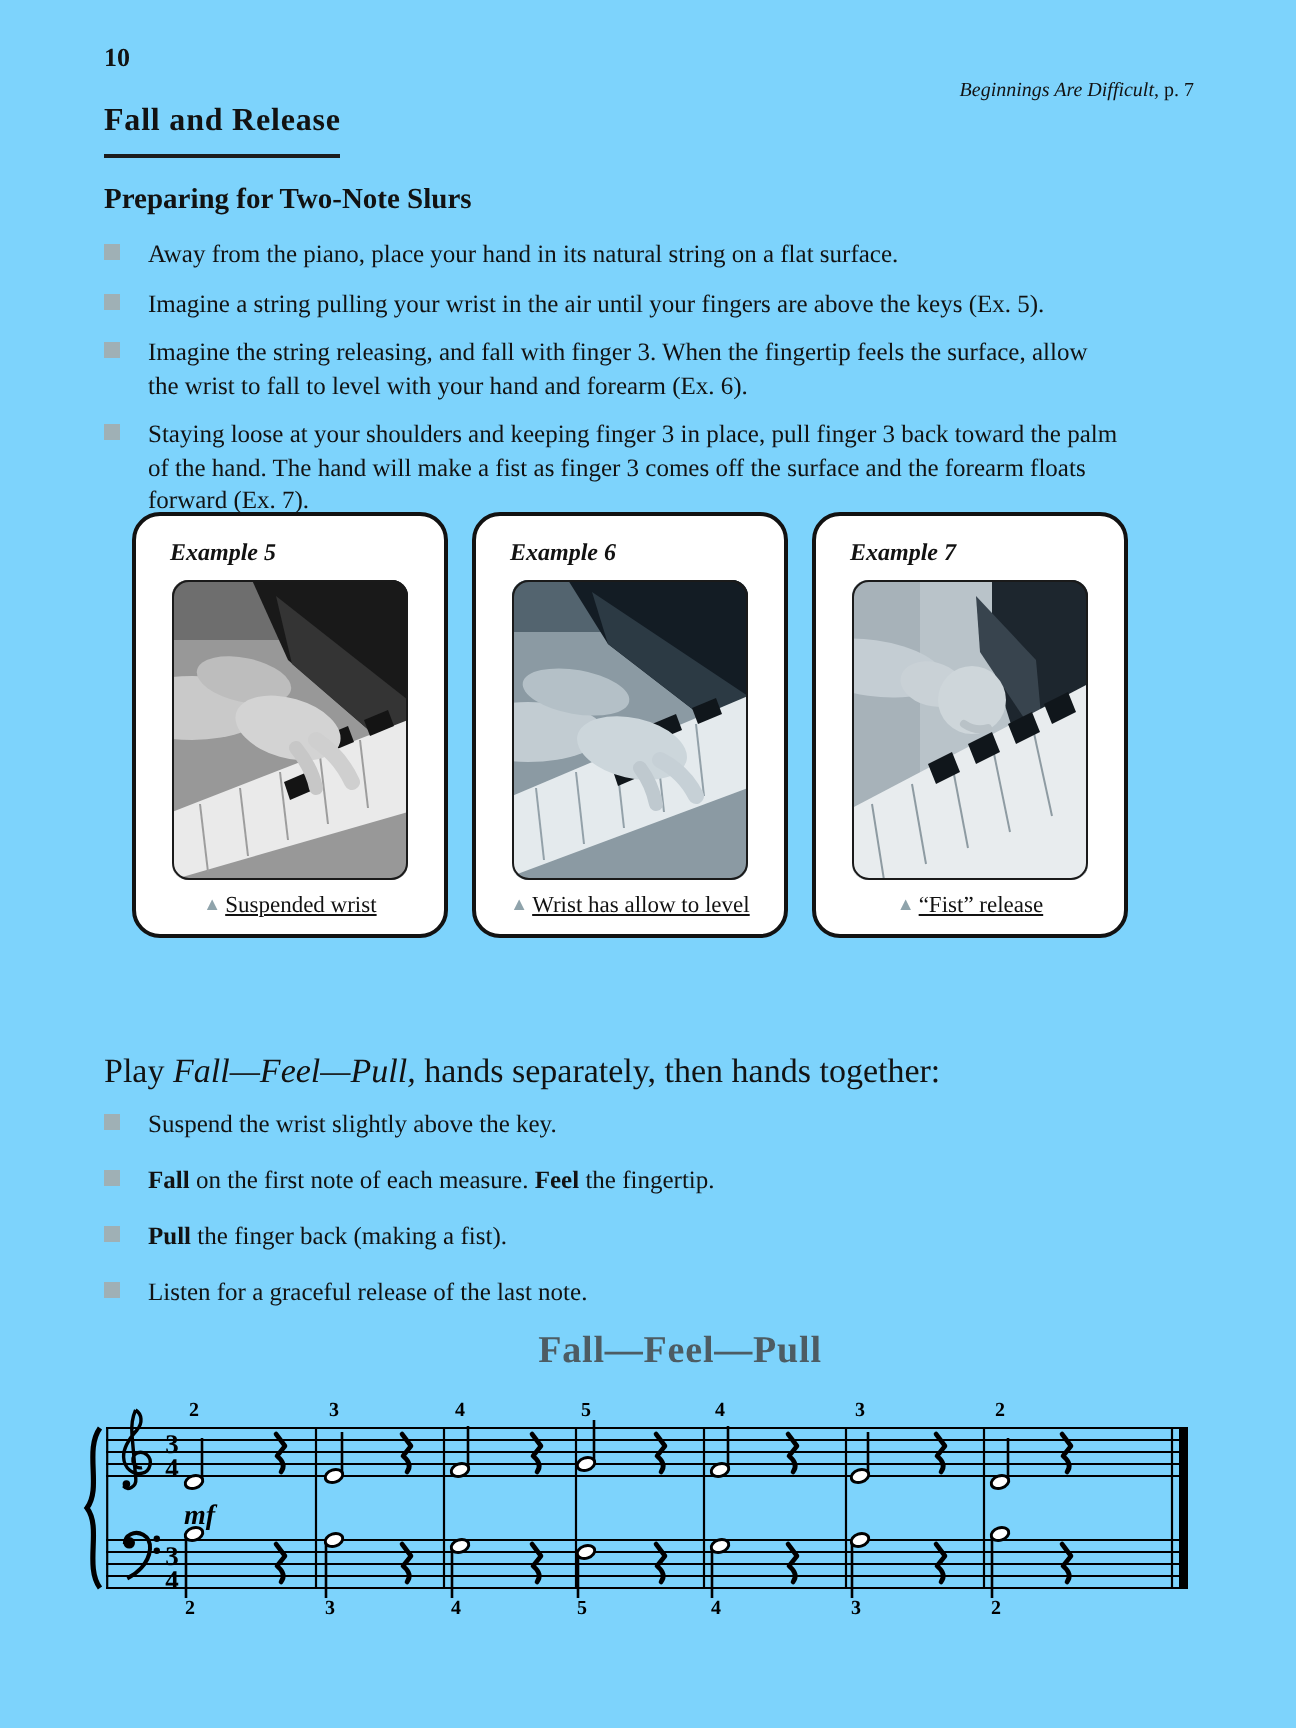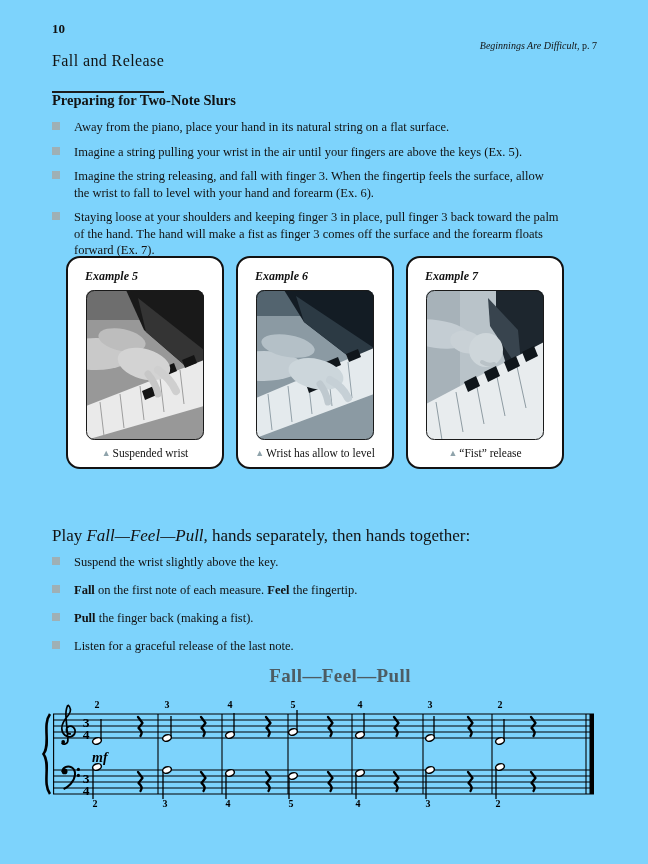--- a/index.html
+++ b/index.html
@@ -2,36 +2,36 @@
 <html style="--bullet: #9fb0b5; --tri: #8fa3ab; --title: #4d5c63;"><head>
 <meta charset="utf-8">
 <title>Document</title>
 <style>
   html,body{margin:0;padding:0;background:#e8e8e8;}
   .page{position:relative;width:648px;height:864px;background:#7dd3fc;outline:1px solid #cfcfcf;
         font-family:"Liberation Serif", serif;color:#121212;overflow:hidden;}
   .pageno{position:absolute;top:21px;left:52px;font-size:13px;font-weight:600;}
   .running-head{position:absolute;top:40px;right:51px;font-size:10px;}
   .running-head .it{font-style:italic;}
-  .section-title{position:absolute;top:52px;left:52px;margin:0;font-size:16px;font-weight:normal;
-        letter-spacing:.4px;border-bottom:2.5px solid #1c1c1c;padding-bottom:21px;}
+  .section-title{position:absolute;top:52px;left:52px;margin:0;font-size:16px;font-weight:bold;
+        letter-spacing:.4px;border-bottom:2.5px solid #1c1c1c;padding-bottom:7px;}
   .subsection-title{position:absolute;top:92px;left:52px;margin:0;font-size:14.5px;font-weight:bold;}
   ul.bullets{position:absolute;left:52px;margin:0;padding:0;list-style:none;width:508px;}
   #intro-bullets{top:119px;}
   #play-bullets{top:554px;}
   ul.bullets li{position:relative;padding-left:22px;margin-bottom:8px;font-size:12.5px;line-height:1.32;}
   #play-bullets li{margin-bottom:11.5px;}
   ul.bullets li::before{content:"";position:absolute;left:0;top:3px;width:8px;height:8px;
         background:var(--bullet,#9fb0b5);}
   .examples{position:absolute;top:256px;left:66px;display:flex;gap:12px;}
   .example-box{width:158px;height:213px;box-sizing:border-box;border:2.5px solid #121212;
         border-radius:14px;background:#fff;position:relative;}
   .example-label{font-style:italic;font-size:12px;margin:11px 0 0 17px;font-weight:bold;}
   .photo{display:block;margin:6px auto 0;}
-  .example-caption{position:absolute;bottom:8px;left:0;width:100%;text-align:center;font-size:11.5px;}
+  .example-caption{position:absolute;bottom:8px;left:0;width:100%;text-align:center;font-size:11.5px;text-decoration:underline;}
   .tri{display:inline-block;}
   .tri::before{content:"\25B2";color:var(--tri,#8fa3ab);font-size:9px;margin-right:2px;vertical-align:1px;}
   .play-line{position:absolute;top:526px;left:52px;margin:0;font-size:17px;}
   .play-line .it{font-style:italic;}
   .piece-title{position:absolute;top:649px;left:0;width:100%;margin:16px;text-align:center;
         font-size:19px;font-weight:bold;letter-spacing:.4px;color:var(--title,#4d5c63);}
   .music{position:absolute;top:692px;left:40px;}
   .music text{font-family:"Liberation Serif", serif;}
   .ts{font-size:13.5px;font-weight:bold;text-anchor:middle;}
   .dyn{font-size:14px;font-weight:bold;font-style:italic;}

